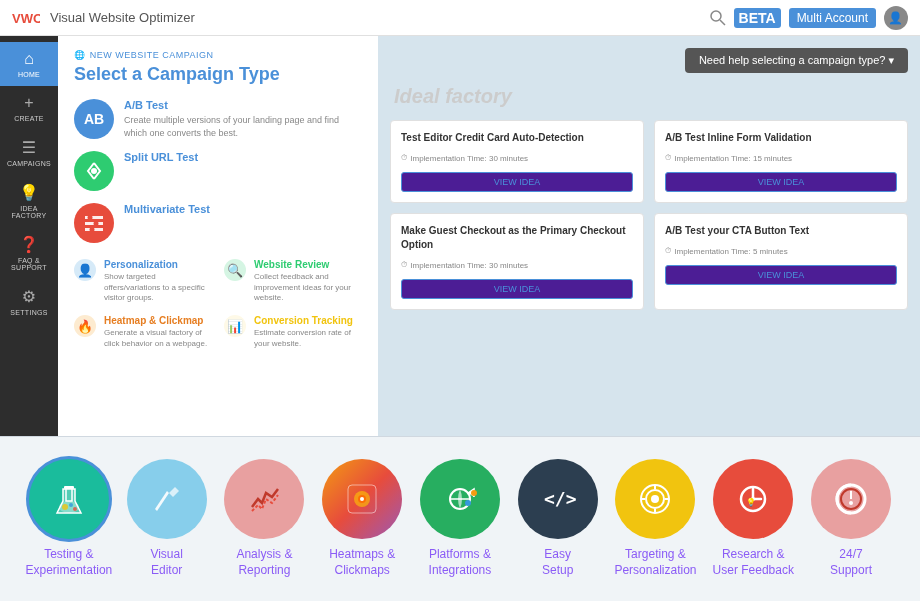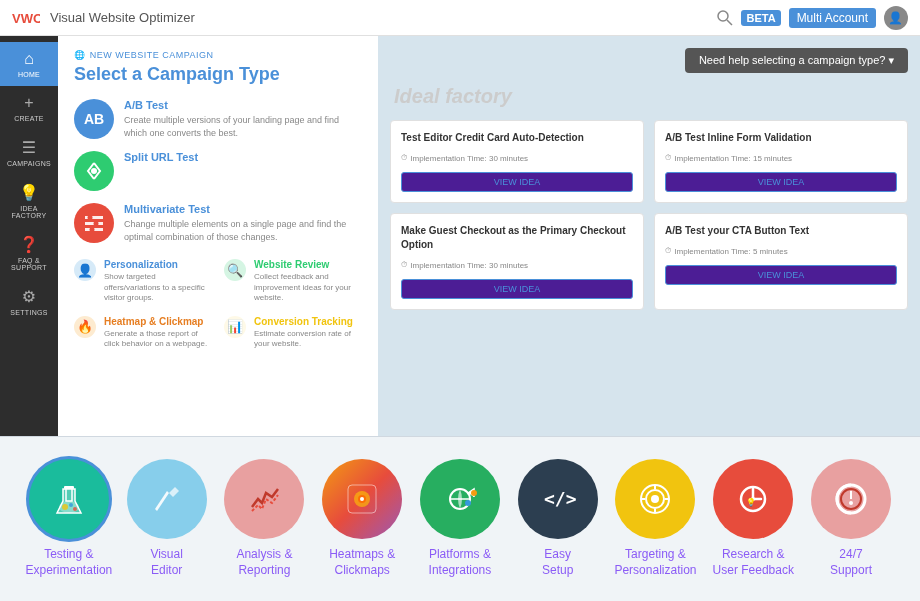--- a/index.html
+++ b/index.html
@@ -34,21 +34,21 @@
       flex: 1;
     }
     .top-bar-icons {
       display: flex;
       align-items: center;
       gap: 8px;
     }
     .beta-badge {
       background: #4a90d9;
       color: #fff;
-      font-size: 11px;
+      font-size: 14px;
       font-weight: bold;
       padding: 2px 5px;
       border-radius: 3px;
     }
     .multi-account-btn {
       background: #4a90d9;
       color: #fff;
       font-size: 12px;
       padding: 3px 8px;
       border-radius: 3px;
@@ -438,21 +438,20 @@
               <rect x="3" y="5" width="18" height="3" fill="white" opacity="0.9"></rect>
               <rect x="3" y="11" width="18" height="3" fill="white" opacity="0.9"></rect>
               <rect x="3" y="17" width="18" height="3" fill="white" opacity="0.9"></rect>
               <circle cx="8" cy="6.5" r="2.5" fill="#e74c3c"></circle>
               <circle cx="14" cy="12.5" r="2.5" fill="#e74c3c"></circle>
               <circle cx="10" cy="18.5" r="2.5" fill="#e74c3c"></circle>
             </svg>
           </div>
           <div class="option-text">
             <h4>Multivariate Test</h4>
-            <p>Change multiple elements on a single page and find the optimal combination of those changes.</p>
           </div>
         </div>
       </div>
 
       <div class="campaign-extras">
 
         <div class="extra-item">
           <div class="extra-icon bg-blue-light">
             <span style="color:#4a90d9;font-size:13px;">👤</span>
           </div>
@@ -471,21 +470,21 @@
             <p>Collect feedback and improvement ideas for your website.</p>
           </div>
         </div>
 
         <div class="extra-item">
           <div class="extra-icon bg-orange-light">
             <span style="color:#e67e22;font-size:13px;">🔥</span>
           </div>
           <div class="extra-text">
             <h5 class="color-orange">Heatmap &amp; Clickmap</h5>
-            <p>Generate a those report of click behavior on a webpage.</p>
+            <p>Generate a visual factory of click behavior on a webpage.</p>
           </div>
         </div>
 
         <div class="extra-item">
           <div class="extra-icon bg-yellow-light">
             <span style="color:#f1c40f;font-size:13px;">📊</span>
           </div>
           <div class="extra-text">
             <h5 class="color-yellow">Conversion Tracking</h5>
             <p>Estimate conversion rate of your website.</p>

